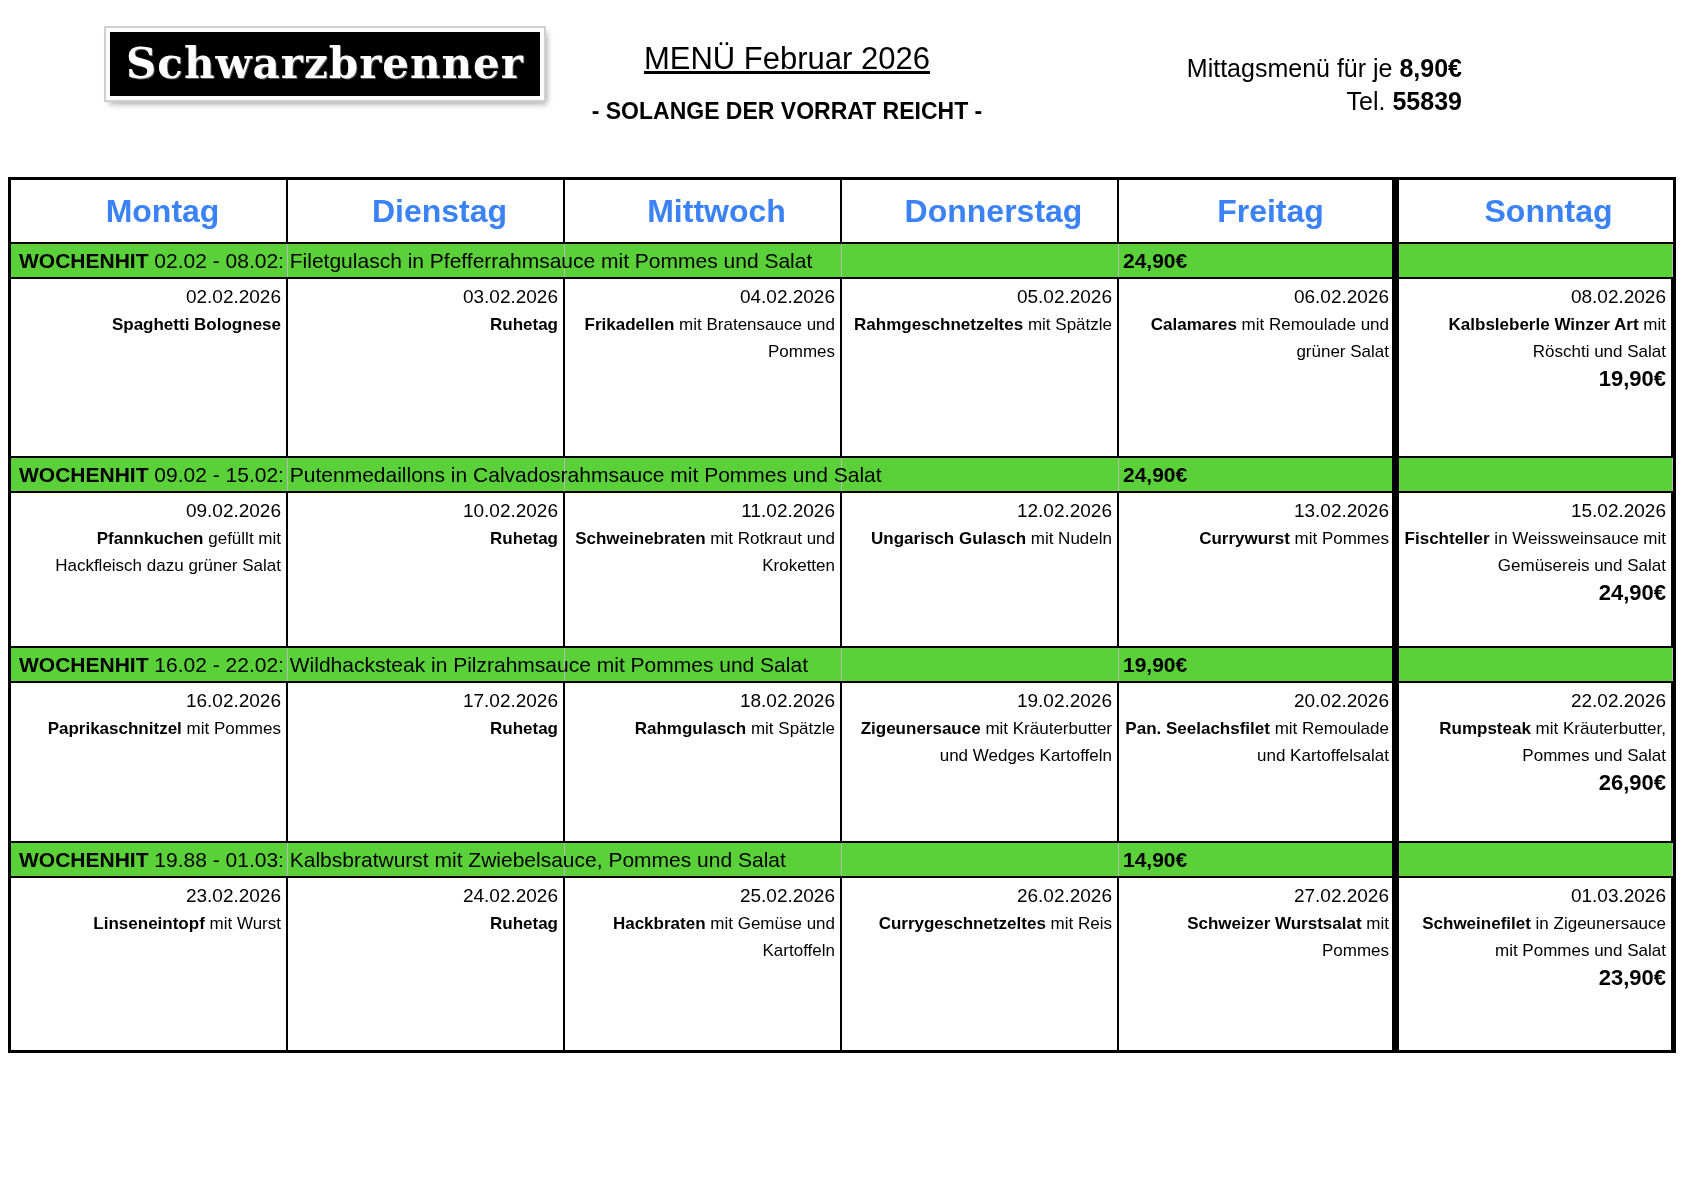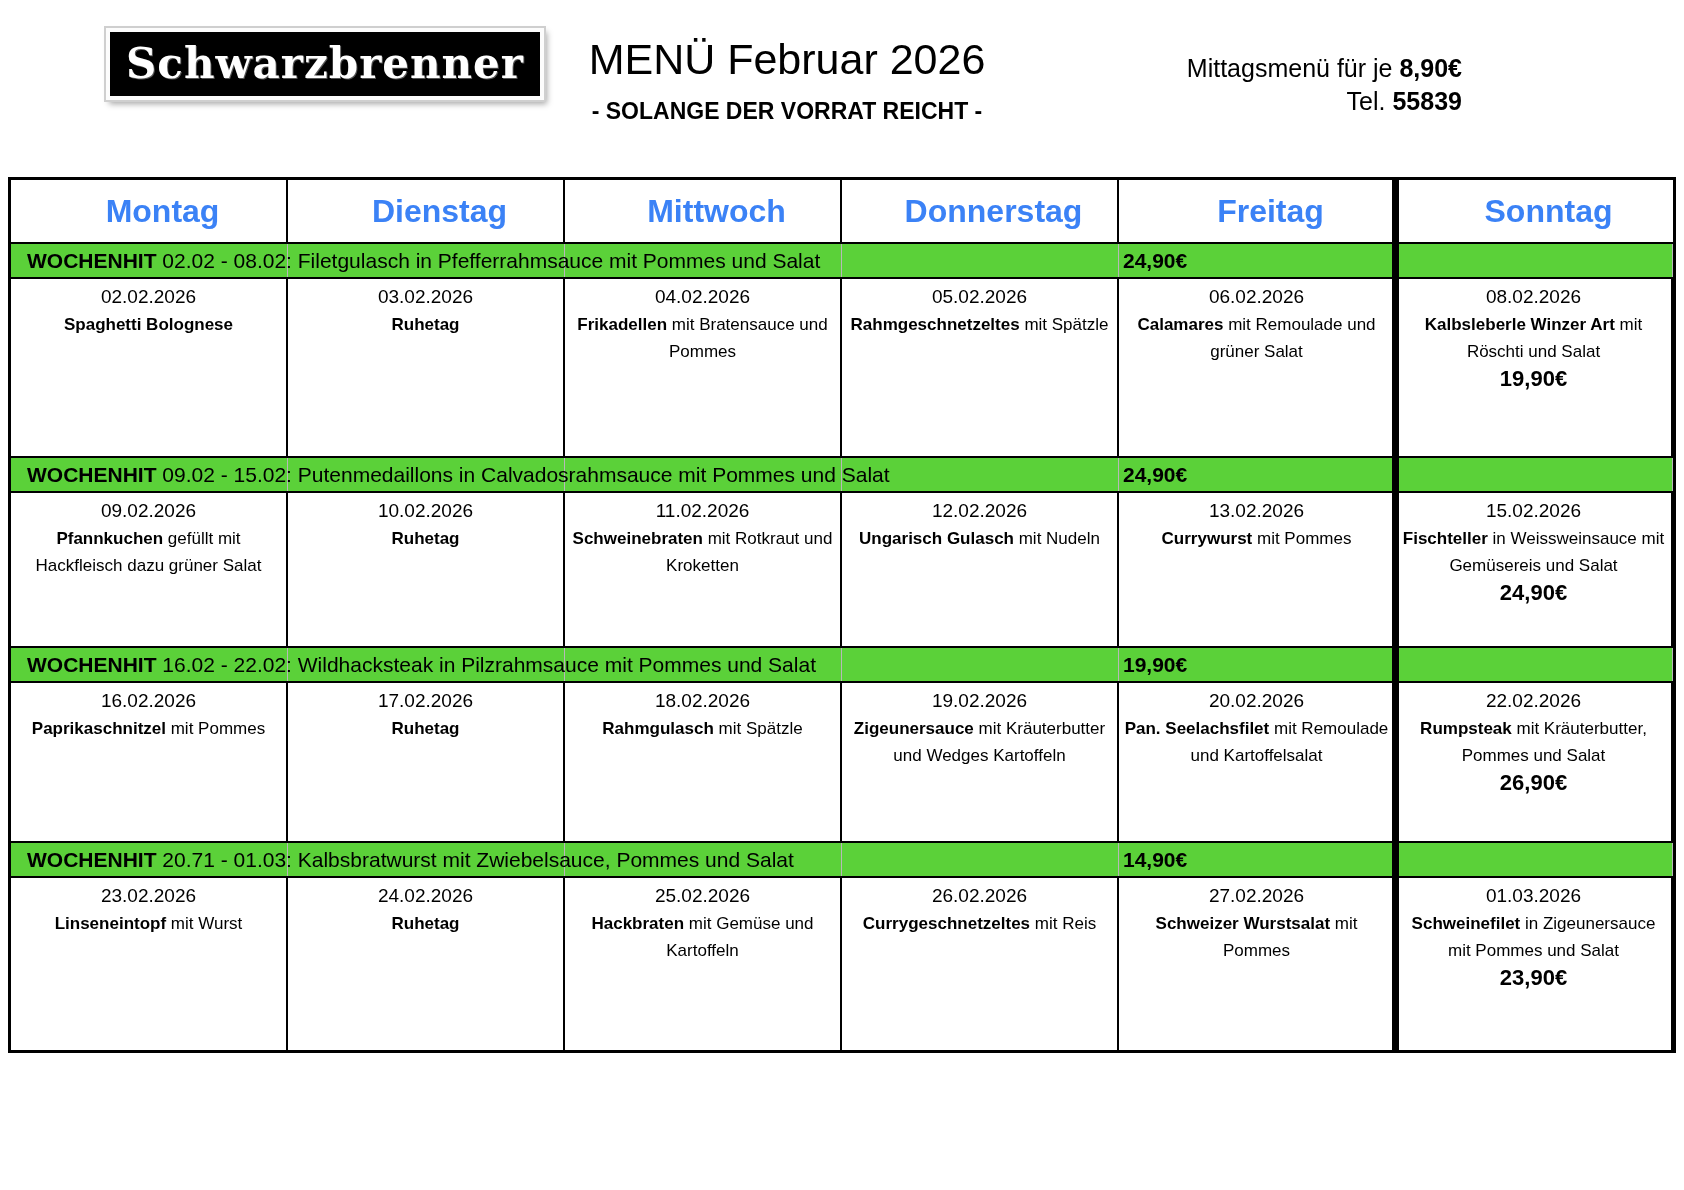--- a/index.html
+++ b/index.html
@@ -16,21 +16,21 @@
     padding: 8px 16px;
   }
   .logo span {
     font-family: "DejaVu Serif", serif;
     font-weight: bold; 
     font-size: 42px; line-height: 48px; letter-spacing: 1px;
     text-shadow: 1px 1px 0 #555;
   }
 
   .title-block { position: absolute; top: 38px; left: 487px; width: 600px; text-align: center; }
-  .title { font-size: 43px; line-height: 42px; }
+  .title { font-size: 31px; line-height: 42px; text-decoration: underline; }
   .subtitle { font-size: 23px; line-height: 28px; margin-top: 17px; font-weight: bold; }
 
   .promo { position: absolute; top: 52px; right: 222px; text-align: right; font-size: 25px; line-height: 33px; }
 
   .menu-table {
     position: relative;
     margin: 0 8px;
     border: 3px solid #000;
     display: grid;
     grid-template-columns: repeat(6, 1fr);
@@ -47,33 +47,33 @@
 
   .hit-row {
     grid-column: 1 / -1;
     position: relative;
     border-top: 2px solid #000;
     border-bottom: 2px solid #000;
     background: repeating-linear-gradient(to right,
       var(--green) 0, var(--green) calc(16.6667% - 1px),
       rgba(0,0,0,0.28) calc(16.6667% - 1px), rgba(0,0,0,0.28) 16.6667%);
     font-size: 21px; line-height: 33px;
-    padding-left: 16px;
+    padding-left: 8px;
     white-space: nowrap;
   }
   .hit-row b { font-weight: bold; }
   .hit-price {
     position: absolute; top: 0;
     left: calc(66.6667% + 4px);
     font-weight: bold;
   }
 
   .day-cell {
     border-right: 2px solid #000;
-    text-align: center;
+    text-align: right;
     padding: 6px 5px 0 5px;
     overflow: hidden;
   }
   .cell-date { font-size: 19px; line-height: 24px; margin-bottom: 2px; }
   .dish { font-size: 17px; line-height: 27px; }
   .dish b { font-weight: bold; }
   .cell-price { font-size: 22px; line-height: 27px; font-weight: bold; }
 
   .sunday-divider {
     position: absolute; top: 0; bottom: 0;
@@ -190,21 +190,21 @@
       </div>
       <div class="day-cell">
         <div class="cell-date">20.02.2026</div>
         <div class="dish"><b>Pan. Seelachsfilet</b><span> mit Remoulade und Kartoffelsalat</span></div>
       </div>
       <div class="day-cell col6">
         <div class="cell-date">22.02.2026</div>
         <div class="dish"><b>Rumpsteak</b><span> mit Kräuterbutter, Pommes und Salat</span></div>
         <div class="cell-price">26,90€</div>
       </div>
-      <div class="hit-row"><b>WOCHENHIT</b><span> 20.71 - 01.03: Kalbsbratwurst mit Zwiebelsauce, Pommes und Salat</span><span class="hit-price">14,90€</span></div>
+      <div class="hit-row"><b>WOCHENHIT</b><span> 19.88 - 01.03: Kalbsbratwurst mit Zwiebelsauce, Pommes und Salat</span><span class="hit-price">14,90€</span></div>
       <div class="day-cell">
         <div class="cell-date">23.02.2026</div>
         <div class="dish"><b>Linseneintopf</b><span> mit Wurst</span></div>
       </div>
       <div class="day-cell">
         <div class="cell-date">24.02.2026</div>
         <div class="dish"><b>Ruhetag</b></div>
       </div>
       <div class="day-cell">
         <div class="cell-date">25.02.2026</div>

